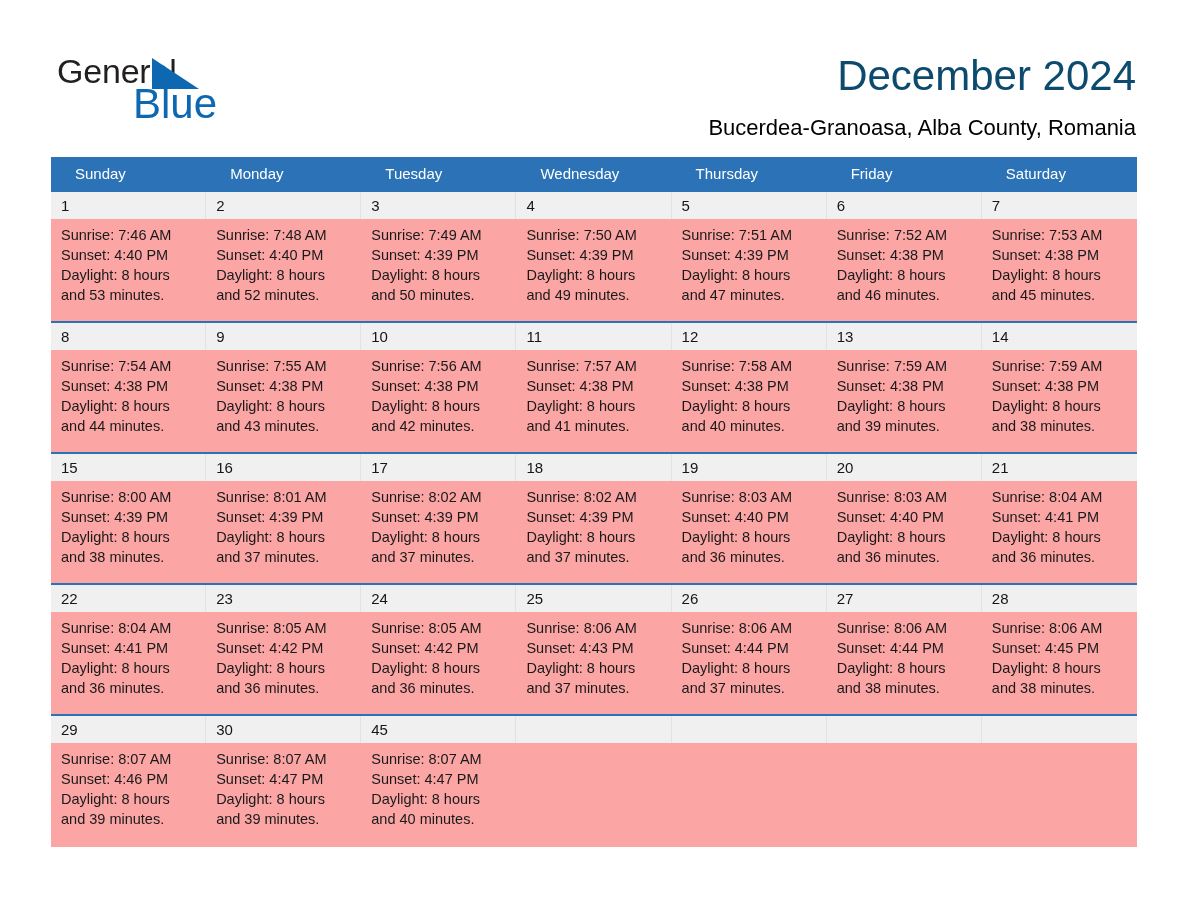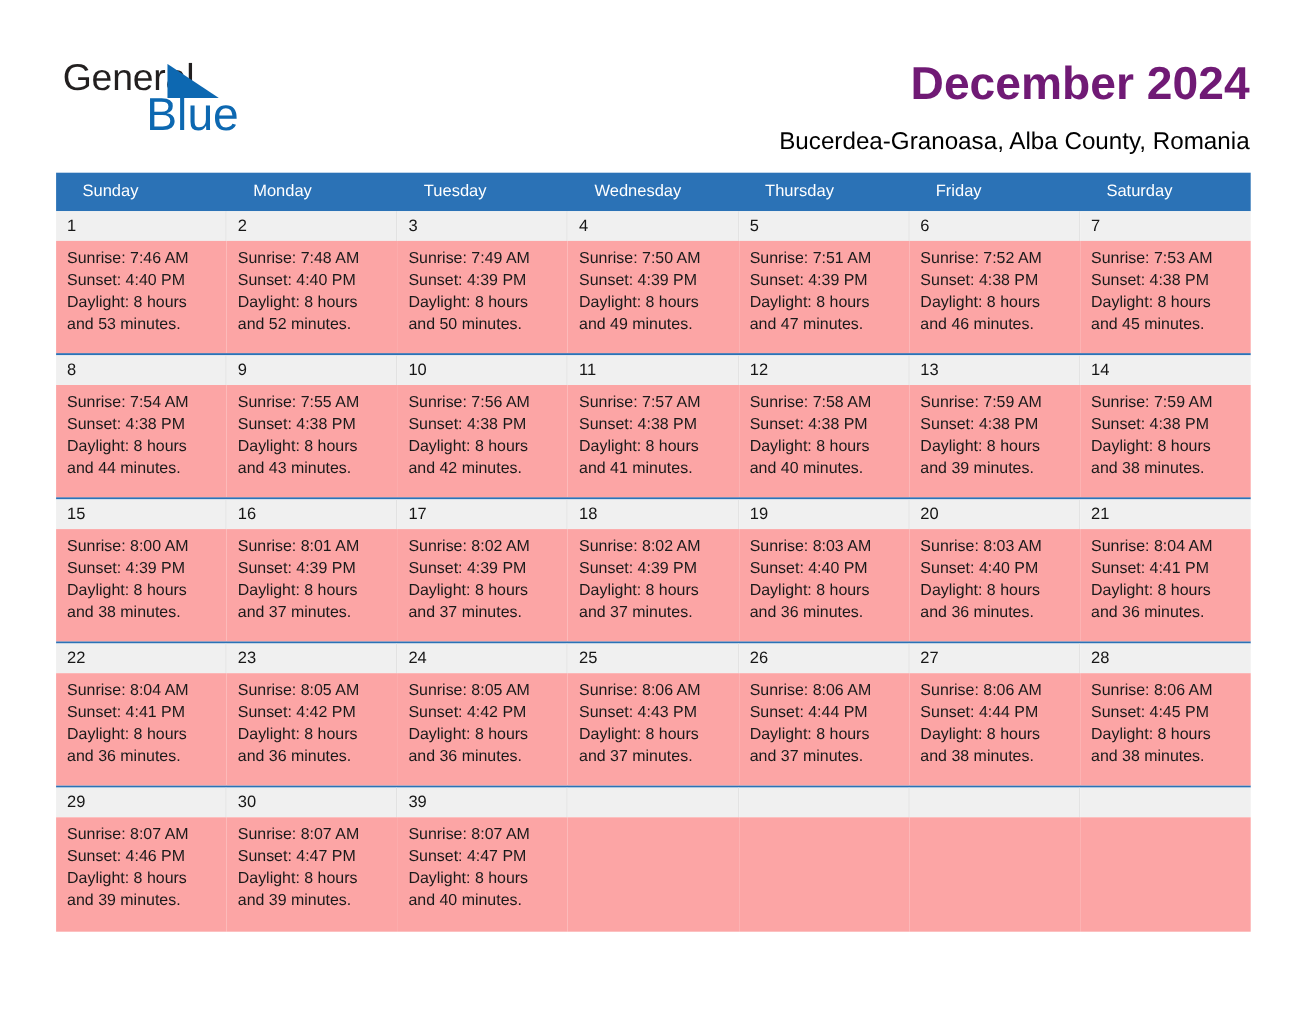--- a/index.html
+++ b/index.html
@@ -60,25 +60,24 @@
     color: #0d68b1;
     line-height: 38px;
     white-space: nowrap;
   }
 
   .title {
     position: absolute;
     right: 52px;
     top: 50px;
     font-size: 42px;
-    color: #701a75;
+    color: #0c4a6e;
     line-height: 52px;
     white-space: nowrap;
     text-align: right;
-    font-weight: bold;
   }
   .subtitle {
     position: absolute;
     right: 52px;
     top: 114px;
     font-size: 22px;
     color: #000000;
     line-height: 28px;
     white-space: nowrap;
     text-align: right;
@@ -474,21 +473,21 @@
             <div class="daycell">
               <div class="daynum">30</div>
               <div class="dayinfo">
                 <p>Sunrise: 8:07 AM</p>
                 <p>Sunset: 4:47 PM</p>
                 <p>Daylight: 8 hours</p>
                 <p>and 39 minutes.</p>
               </div>
             </div>
             <div class="daycell">
-              <div class="daynum">39</div>
+              <div class="daynum">45</div>
               <div class="dayinfo">
                 <p>Sunrise: 8:07 AM</p>
                 <p>Sunset: 4:47 PM</p>
                 <p>Daylight: 8 hours</p>
                 <p>and 40 minutes.</p>
               </div>
             </div>
             <div class="daycell">
               <div class="daynum"></div>
               <div class="dayinfo">

